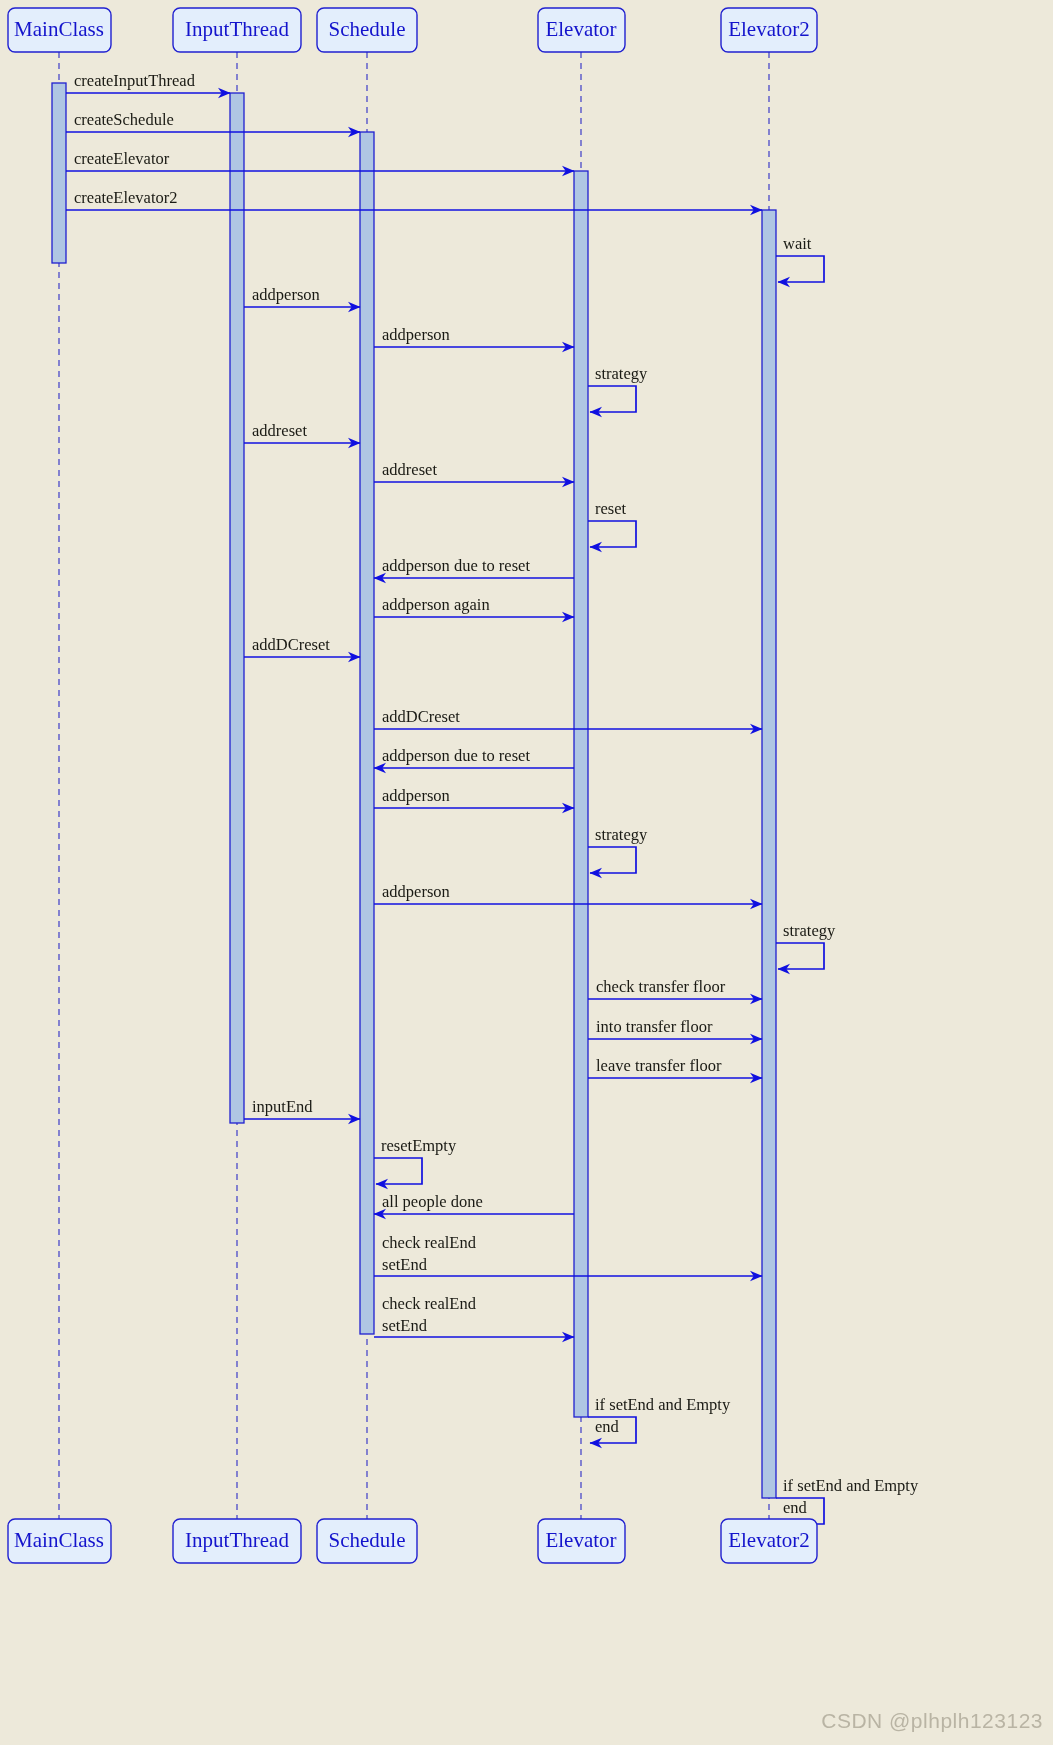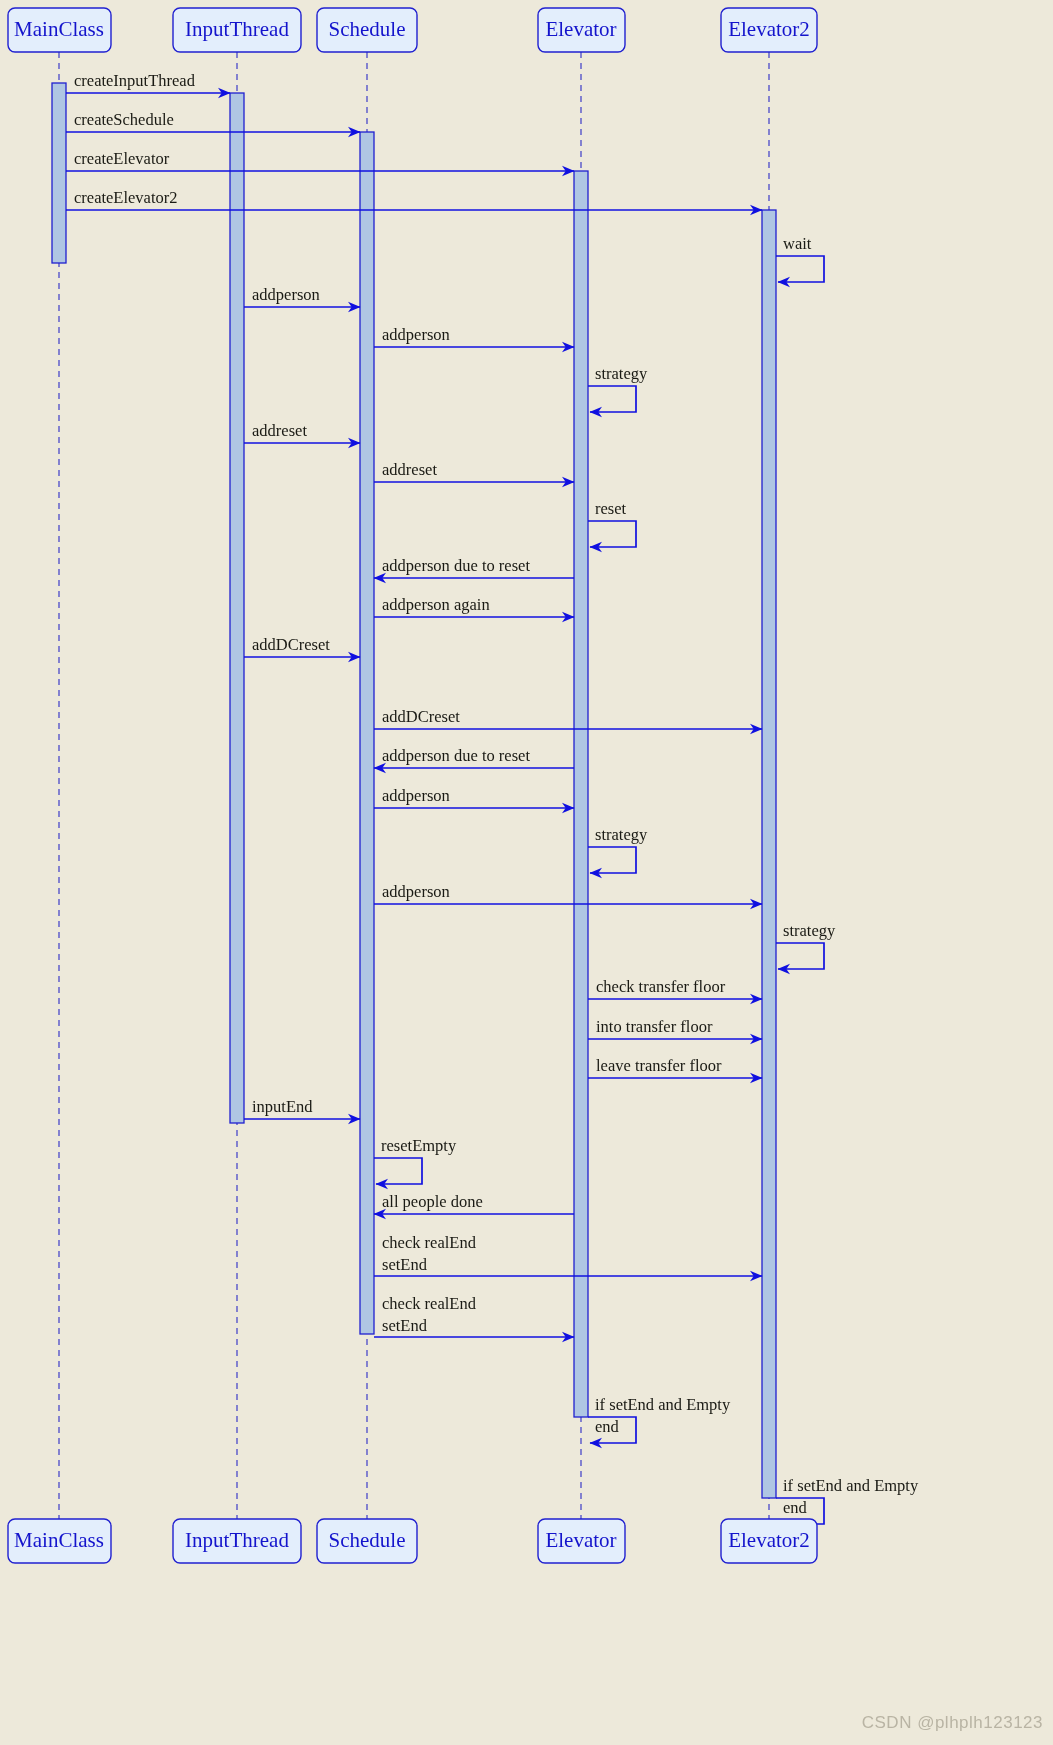--- a/index.html
+++ b/index.html
@@ -27,21 +27,21 @@
   }
   .msg-line{
     stroke:#1010E0;stroke-width:1.7;fill:none;
   }
   .msg-label{
     fill:#1a1a14;font-size:16.5px;
     font-family:"Liberation Serif","DejaVu Serif",serif;
   }
   .watermark{
     position:absolute;right:10px;bottom:12px;
-    color:#b9b4a4;font-size:17px;letter-spacing:.5px;
+    color:#b9b4a4;font-size:21px;letter-spacing:.5px;
     font-family:"Liberation Sans","DejaVu Sans",sans-serif;
     user-select:none;
   }
 </style>
 </head>
 <body>
 
 <svg id="diagram" viewBox="0 0 1053 1745">
   <defs>
     <marker id="arrowRight" markerWidth="14" markerHeight="12" refX="12.5" refY="6" orient="auto" markerUnits="userSpaceOnUse">

